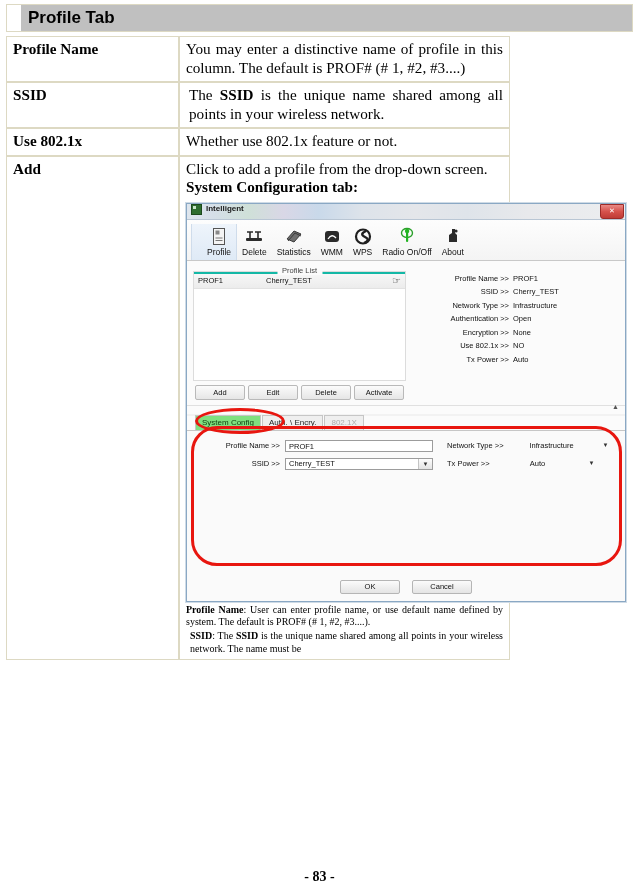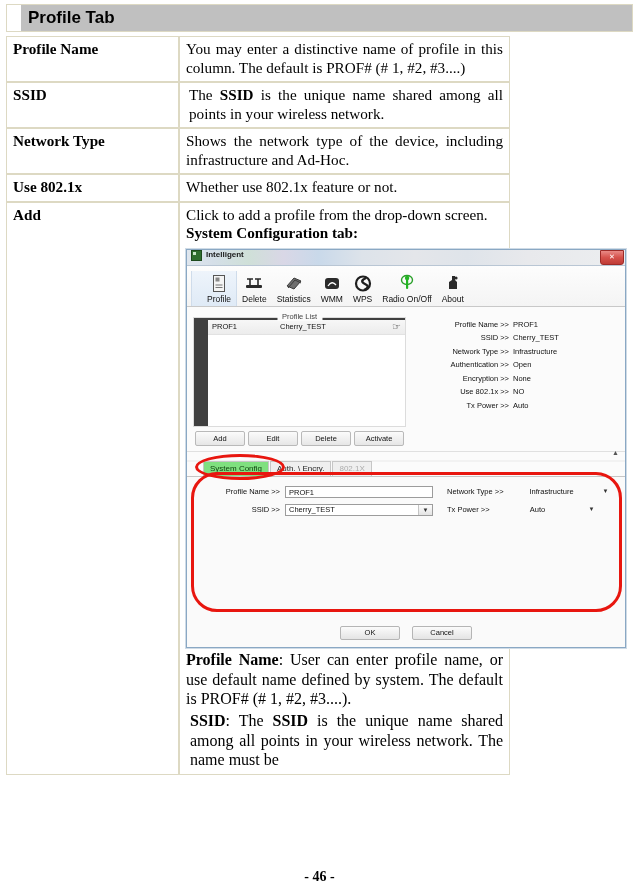--- a/index.html
+++ b/index.html
@@ -132,22 +132,21 @@
   .body-area { background: #fbfbfb; padding: 3px 6px 0 6px; display: flex; }
   .leftcol { width: 213px; }
   .rightcol { flex: 1 1 auto; padding-top: 8px; padding-left: 2px;}
 
   .grp {
     position: relative;
     border: 1px solid #dcdcdc;
     border-top: 1px solid #dcdcdc;
     margin-top: 7px;
     padding-top: 2px;
-    background: #404040;
-    padding-left: 14px;
+    background: #14b8a6;
   }
   .grp-legend {
     position: absolute; top: -6px; left: 50%; transform: translateX(-50%);
     background: #fbfbfb; padding: 0 5px; font-size: 7.5px; color: #444;
     white-space: nowrap;
   }
   .plist {
     height: 106px;
     background: #fff;
     font-size: 7.5px;
@@ -176,21 +175,21 @@
 
   .infoline { font-size: 7.5px; color: #111; text-align: right; padding-right: 34px; line-height: 13.5px; white-space: nowrap;}
   .infoline .lbl { }
   .infoline .val { display:inline-block; width: 72px; text-align: left; padding-left: 4px;}
 
   .scrollbit { height: 8px; border-top:1px solid #e0e0e0; position: relative; background:#fbfbfb;}
   .scrollbit:after{ content:"\25B2"; position:absolute; right:6px; top:-3px; font-size:7px; color:#555;}
 
   .tabstrip {
     display: flex; align-items: flex-end; height: 14px;
-    padding-left: 16px; margin-top: 2px;
+    padding-left: 8px; margin-top: 2px;
     border-bottom: 1px solid #c6c6c6;
     background: #fbfbfb;
   }
   .tab {
     font-size: 8px; padding: 1px 6px 1px 6px; height: 12px; line-height: 11px;
     border: 1px solid #c6c6c6; border-bottom: none;
     background: #efefef; color: #222; margin-right: 1px;
   }
   .tab.green { background: #7fe07f; color: #0c3d0c; font-weight: normal; }
   .tab.dim { color: #adadad; background: #efefef; }
@@ -241,21 +240,21 @@
     border-radius: 26px;
     pointer-events: none;
   }
 
   .footer {
     position: absolute; left: 0; right: 0; bottom: 6px;
     text-align: center;
     font-family: "Liberation Serif", serif;
     font-size: 14px; font-weight: bold; color: #000;
   }
-  .sub-para { font-size: 16px; line-height: 1.23; text-align: justify; margin-top: 2px;}
+  .sub-para { font-size: 10px; line-height: 1.23; text-align: justify; margin-top: 2px;}
   .sub-para.ind { padding-left: 4px; }
 </style>
 </head>
 <body>
 
 <div class="page">
 
   <div class="hdr-wrap">
     <div class="hdr-leftstrip"></div>
     <div class="hdr-bar">
@@ -269,24 +268,20 @@
       <td class="k">Profile Name</td>
       <td class="v">You may enter a distinctive name of profile in this column. The default is PROF# (# 1, #2, #3....)</td>
     </tr>
     <tr>
       <td class="k">SSID</td>
       <td class="v">
             <span class="ind"><span>The </span><b>SSID</b><span> is the unique name shared among all points in your wireless network.</span></span>
           </td>
     </tr>
     <tr>
-      <td class="k">Network Type</td>
-      <td class="v">Shows the network type of the device, including infrastructure and Ad-Hoc.</td>
-    </tr>
-    <tr>
       <td class="k">Use 802.1x</td>
       <td class="v noj">Whether use 802.1x feature or not.</td>
     </tr>
 
     <tr>
       <td class="k">Add</td>
       <td class="v noj">
         <div>Click to add a profile from the drop-down screen.</div>
         <div style="font-weight:bold">System Configuration tab:</div>
 
@@ -442,14 +437,14 @@
           <div class="ann-rect" style="left:4px; top:222px; width:425px; height:134px;"></div>
         </div>
 
         <div class="sub-para"><b>Profile Name</b><span>: User can enter profile name, or use default name defined by system. The default is PROF# (# 1, #2, #3....).</span></div>
         <div class="sub-para ind"><b>SSID</b><span>: The </span><b>SSID</b><span> is the unique name shared among all points in your wireless network. The name must be</span></div>
       </td>
     </tr>
   </tbody>
     </table>
 
-  <div class="footer">- 46 -</div>
+  <div class="footer">- 83 -</div>
 </div>
 
 </body></html>

